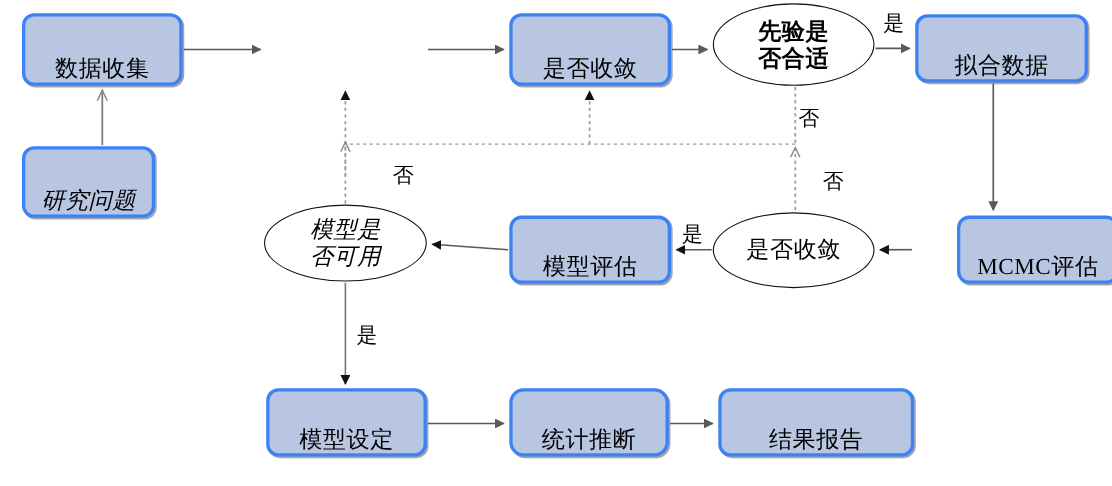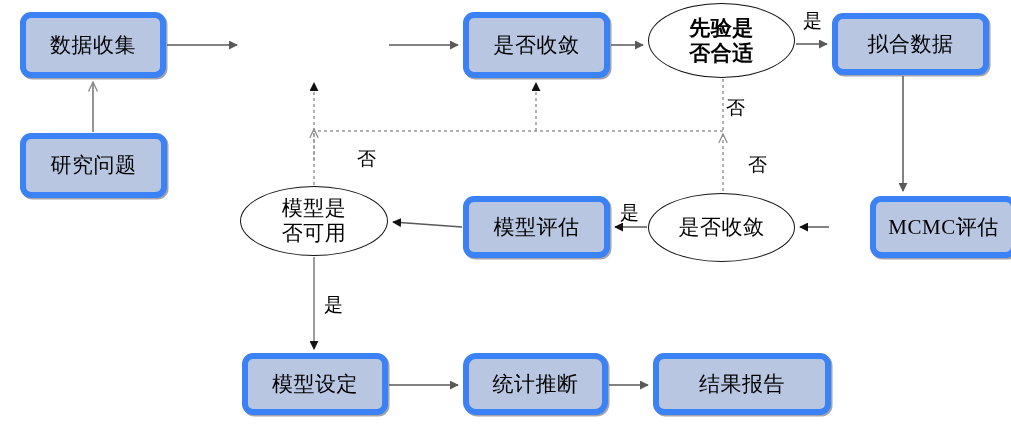--- a/index.html
+++ b/index.html
@@ -30,23 +30,24 @@
     text-align: center;
     box-sizing: border-box;
     color: #000000;
     font-size: 21px;
     line-height: 1.18;
     letter-spacing: 0.5px;
     z-index: 2;
   }
   .node.process {
     background: #b8c6e2;
-    border: 6px solid #3b82f6;
+    border: 3px solid #3b82f6;
     border-radius: 11px;
     box-shadow: 1.5px 1.5px 0 rgba(90,90,100,0.55);
+    align-items: flex-end;
   }
   .node.decision {
     background: #ffffff;
     border: 1.4px solid #111111;
     border-radius: 50%;
   }
   .edge-label {
     position: absolute;
     font-family: "Liberation Serif", "DejaVu Serif", serif;
     font-size: 19px;
@@ -142,21 +143,21 @@
 
     <g>
       <path d="M 609 385 L 648 385" stroke="#595959" stroke-width="1.5" fill="none" marker-end="url(#arrow-solid)"></path>
     </g>
   </svg>
 
   <div class="node process" style="left:20px;top:12px;width:146px;height:66px;">
     <span>数据收集</span>
   </div>
 
-  <div class="node process" style="left:20px;top:133px;width:147px;height:65px;">
+  <div class="node process" style="left:20px;top:133px;width:121px;height:65px;font-style:italic;">
     <span>研究问题</span>
   </div>
 
 
   <div class="node process" style="left:463px;top:12px;width:147px;height:66px;">
     <span>是否收敛</span>
   </div>
 
   <div class="node decision" style="left:648px;top:3px;width:147px;height:75px;">
     <span style="white-space:pre-line;font-weight:bold;">先验是
@@ -172,21 +173,21 @@
   </div>
 
   <div class="node decision" style="left:648px;top:193px;width:147px;height:69px;">
     <span>是否收敛</span>
   </div>
 
   <div class="node process" style="left:463px;top:196px;width:147px;height:62px;">
     <span>模型评估</span>
   </div>
 
-  <div class="node decision" style="left:240px;top:186px;width:148px;height:70px;">
+  <div class="node decision" style="left:240px;top:186px;width:148px;height:70px;font-style:italic;">
     <span style="white-space:pre-line;">模型是
 否可用</span>
   </div>
 
   <div class="node process" style="left:242px;top:353px;width:146px;height:62px;">
     <span>模型设定</span>
   </div>
 
   <div class="node process" style="left:463px;top:353px;width:145px;height:62px;border-radius:13px;">
     <span>统计推断</span>

